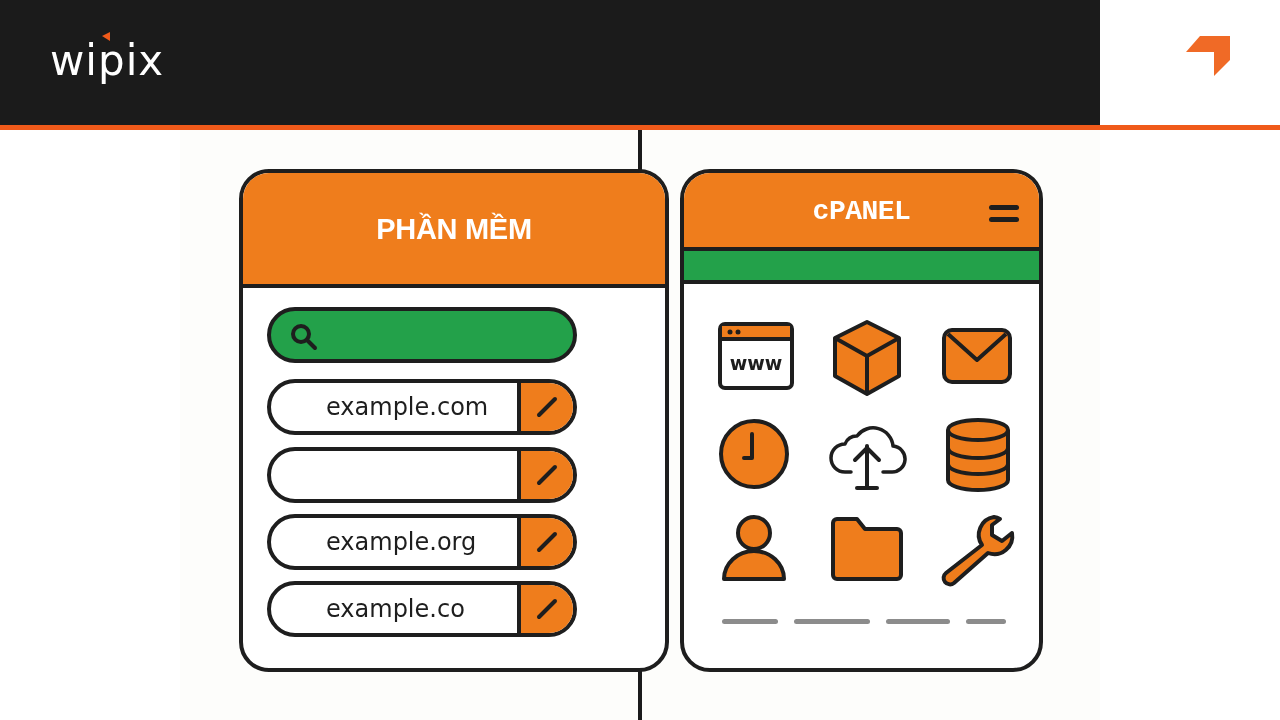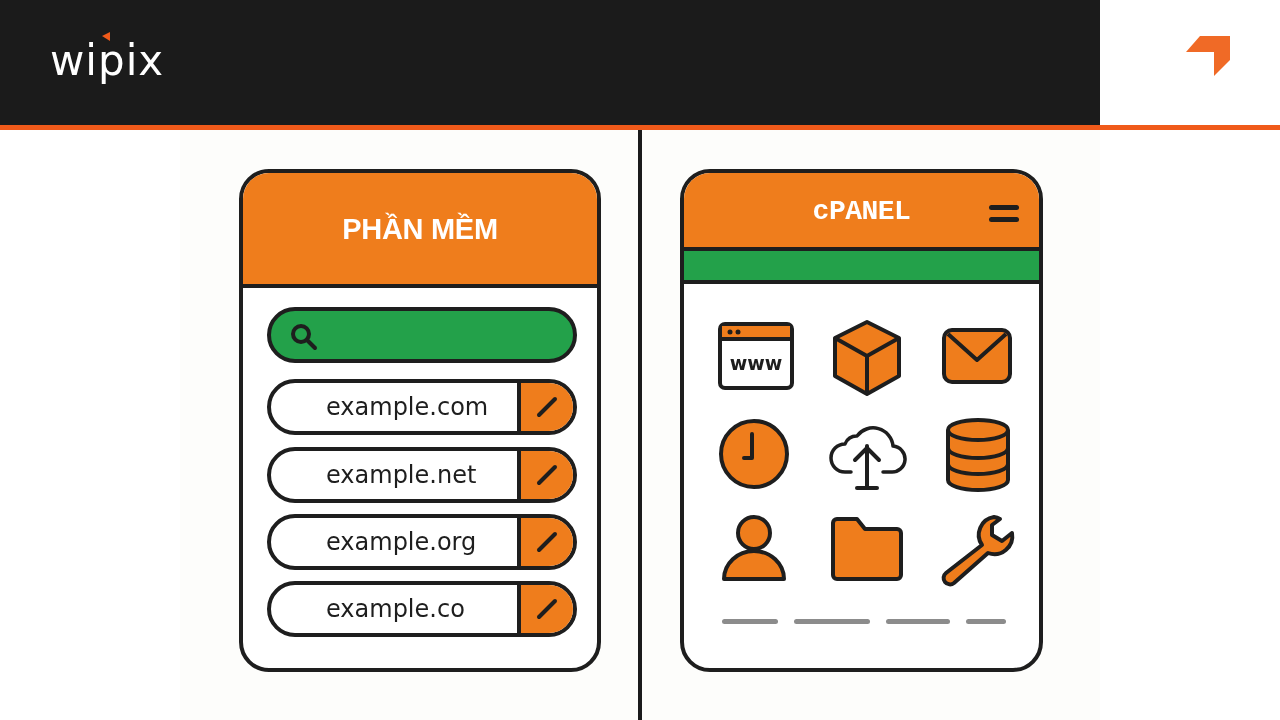--- a/index.html
+++ b/index.html
@@ -6,21 +6,21 @@
     html, body { width: 1280px; height: 720px; overflow: hidden; background: #ffffff; font-family: "DejaVu Sans", sans-serif; }
     .topbar { position: absolute; left: 0; top: 0; width: 1100px; height: 125px; background: #1b1b1b; }
     .topbar-stripe { position: absolute; left: 0; top: 125px; width: 1280px; height: 5px; background: #f05a1a; }
     .logo { position: absolute; left: 50px; top: 36px; height: 50px; }
     .logo-text { font-family: "DejaVu Sans", sans-serif; font-size: 42px; color: #ffffff; letter-spacing: 1px; font-weight: normal; line-height: 50px; }
     .brand-mark { position: absolute; left: 1186px; top: 34px; width: 44px; height: 42px; }
     .divider { position: absolute; left: 638px; top: 130px; width: 4px; height: 590px; background: #1b1b1b; }
     .bg-panel { position: absolute; left: 180px; top: 130px; width: 920px; height: 590px; background: #fdfdfb; }
 
     .card { position: absolute; background: #ffffff; border: 4px solid #1e1e1e; border-radius: 30px; overflow: hidden; }
-    .card-left { left: 239px; top: 169px; width: 362px; height: 503px; }
+    .card-left { left: 239px; top: 169px; width: 430px; height: 503px; }
     .card-right { left: 680px; top: 169px; width: 363px; height: 503px; }
 
     .card-left .header { height: 115px; background: #ef7d1c; border-bottom: 4px solid #1e1e1e; display: flex; flex-direction: column; align-items: center; justify-content: center; }
     .header-line { font-family: "Liberation Sans", sans-serif; font-weight: bold; color: #ffffff; font-size: 29px; line-height: 32px; text-align: center; letter-spacing: -0.3px; }
 
     .search-bar { position: absolute; left: 24px; top: 134px; width: 310px; height: 56px; background: #23a14a; border: 4px solid #1e1e1e; border-radius: 28px; }
     .search-icon { position: absolute; left: 18px; top: 11px; width: 30px; height: 30px; }
 
     .domain-row { position: absolute; left: 24px; width: 310px; height: 56px; background: #ffffff; border: 4px solid #1e1e1e; border-radius: 28px; overflow: hidden; }
     .domain-text { position: absolute; left: 22px; top: 0; line-height: 48px; font-family: "DejaVu Sans", sans-serif; font-size: 24px; color: #1e1e1e; margin-left: 33px; }
@@ -69,21 +69,20 @@
 
   <div class="domain-row" style="top:206px">
     <span class="domain-text">example.com</span>
     <div class="edit-btn">
       <svg width="28" height="28" viewBox="0 0 28 28">
           <line x1="6" y1="22" x2="22" y2="6" stroke="#1e1e1e" stroke-width="4" stroke-linecap="round"></line>
         </svg>
     </div>
   </div>
   <div class="domain-row" style="top:274px">
-    <span class="domain-text">example.net</span>
     <div class="edit-btn">
       <svg width="28" height="28" viewBox="0 0 28 28">
           <line x1="6" y1="22" x2="22" y2="6" stroke="#1e1e1e" stroke-width="4" stroke-linecap="round"></line>
         </svg>
     </div>
   </div>
   <div class="domain-row" style="top:408px">
     <span class="domain-text">example.co</span>
     <div class="edit-btn">
       <svg width="28" height="28" viewBox="0 0 28 28">

